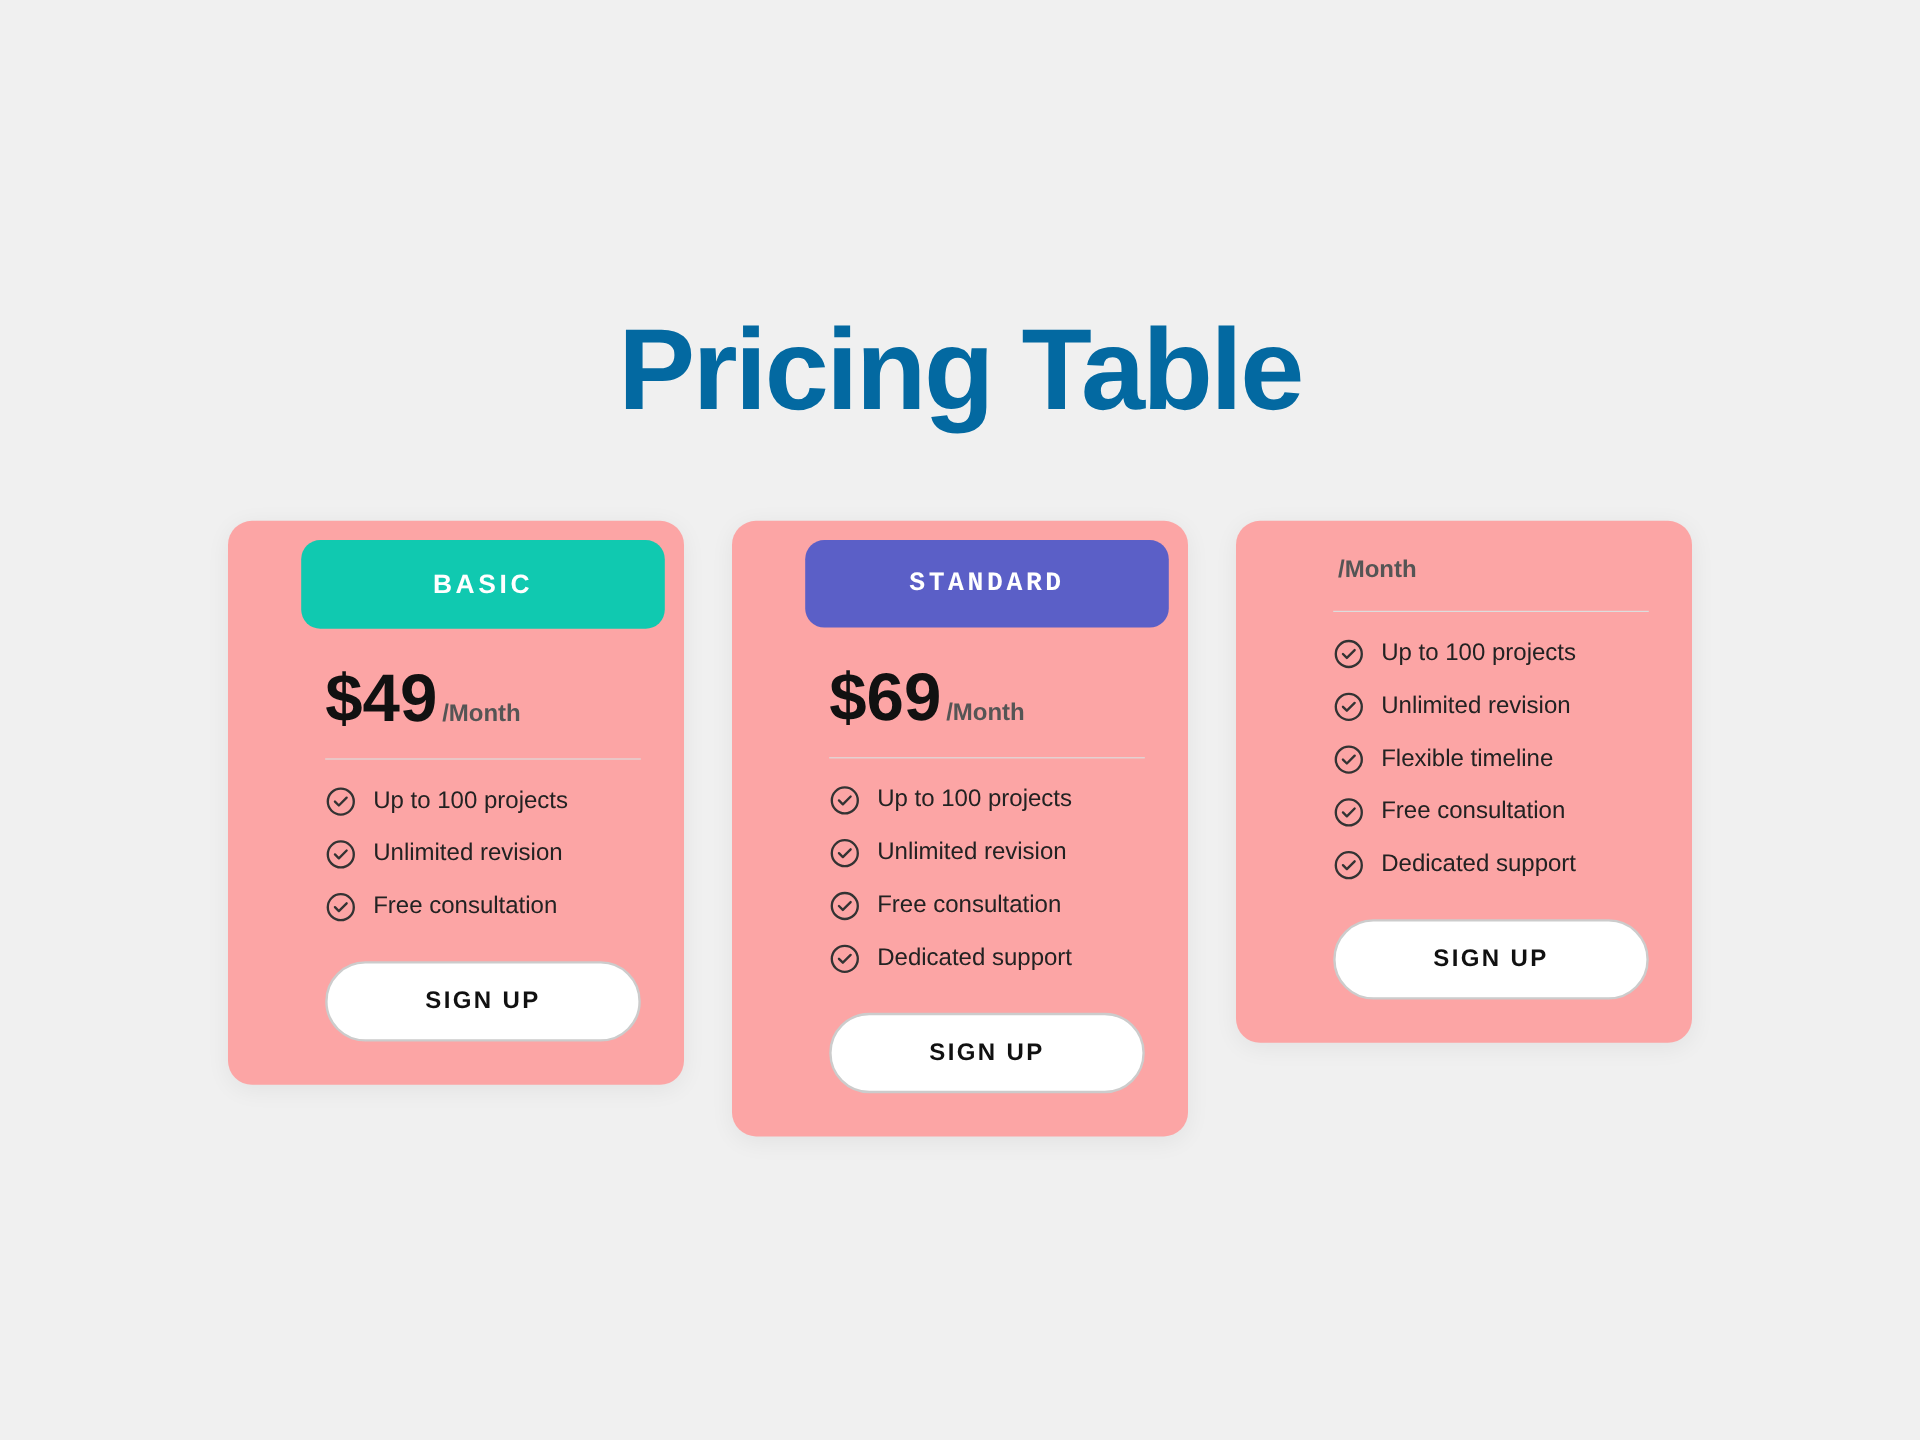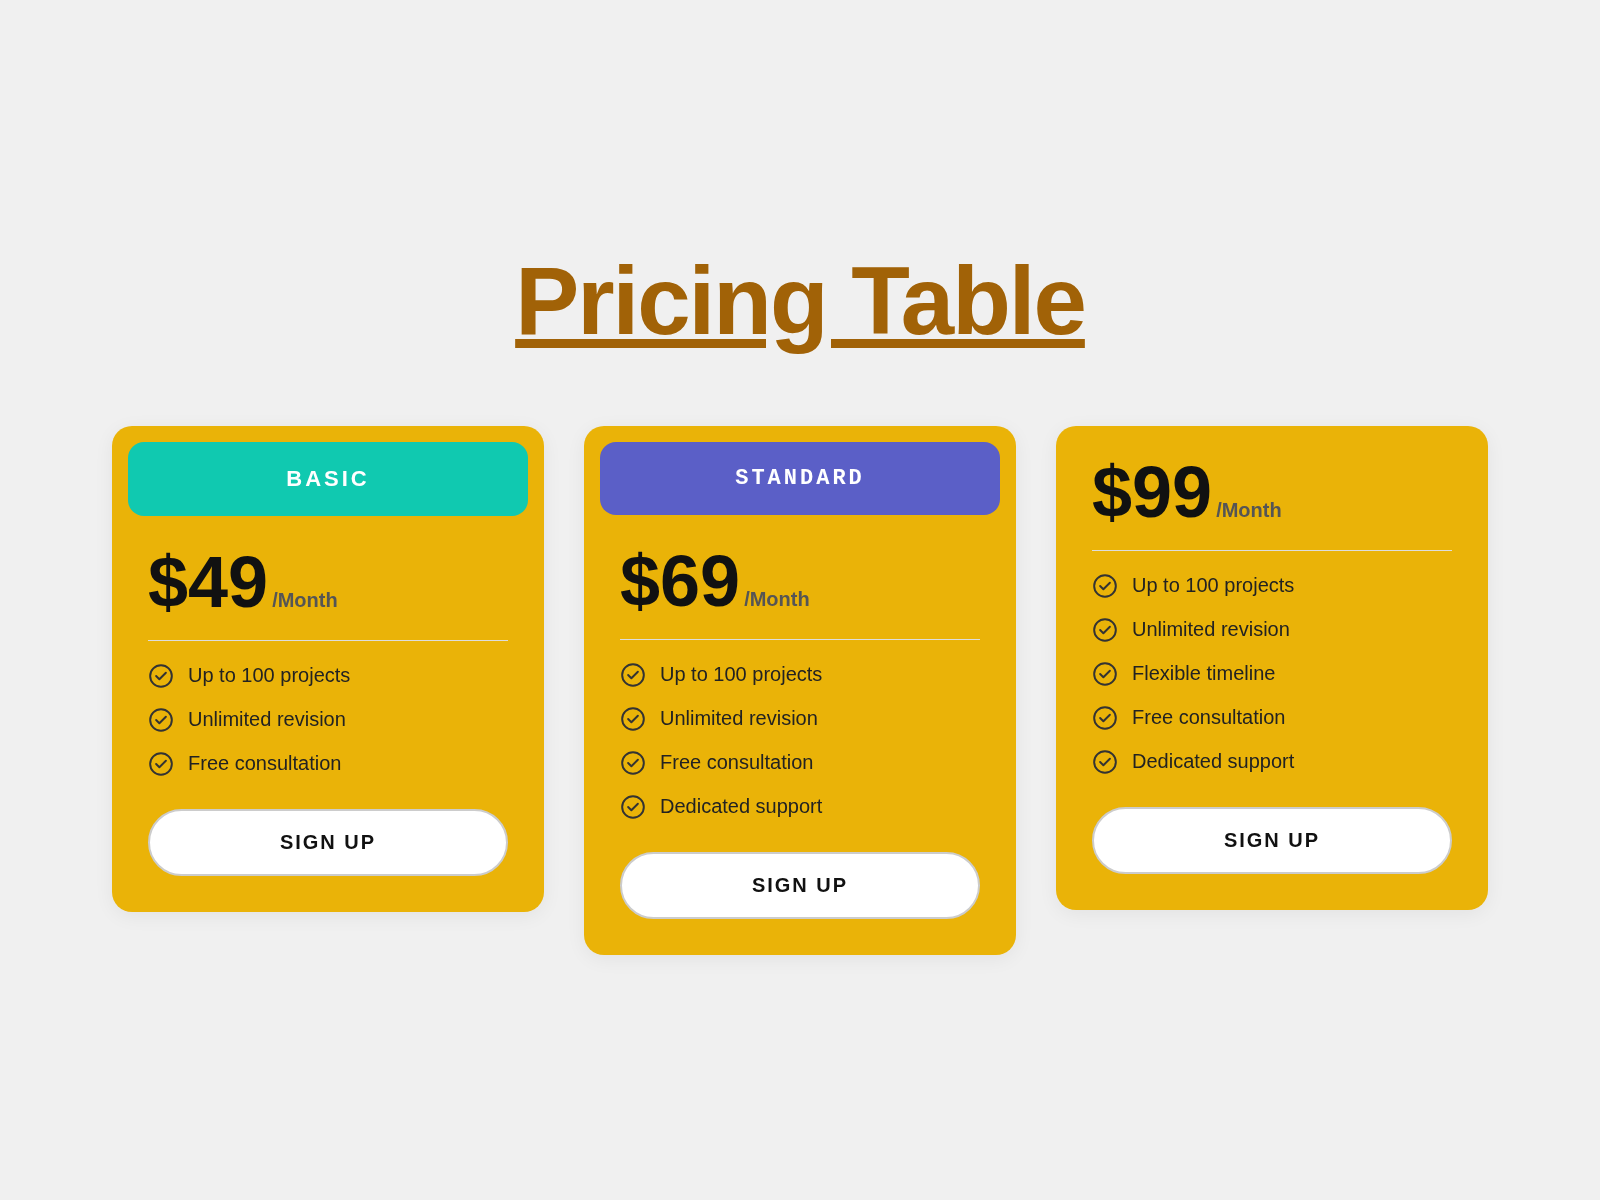--- a/index.html
+++ b/index.html
@@ -11,39 +11,39 @@
       width: 1600px;
       display: flex;
       flex-direction: column;
       align-items: center;
       justify-content: center;
     }
 
     .page-title {
       font-size: 96px;
       font-weight: 900;
-      color: #a16207;
+      color: #0369a1;
       margin-bottom: 70px;
       letter-spacing: -2px;
-      text-decoration: underline;
     }
 
     .cards-container {
       display: flex;
       gap: 40px;
       align-items: flex-start;
       justify-content: center;
     }
 
     .card {
-      background: #eab308;
+      background: #fca5a5;
       border-radius: 20px;
-      width: 432px;
+      width: 380px;
       overflow: hidden;
       box-shadow: 0 4px 20px rgba(0,0,0,0.06);
+      padding-left: 45px;
     }
 
     .card-header {
       padding: 24px 0;
       text-align: center;
       border-radius: 16px;
       margin: 16px 16px 0 16px;
     }
 
     .card-header.basic  { background: #10c9b0; }
@@ -62,21 +62,21 @@
       padding: 30px 36px 36px;
     }
 
     .price-row {
       display: flex;
       align-items: baseline;
       margin-bottom: 22px;
     }
 
     .price-amount {
-      font-size: 72px;
+      font-size: 56px;
       font-weight: 800;
       color: #111;
       line-height: 1;
     }
 
     .price-period {
       font-size: 20px;
       font-weight: 700;
       color: #555;
       margin-left: 4px;
@@ -203,21 +203,20 @@
             </svg>
             <span>Dedicated support</span>
           </li>
         </ul>
         <button class="signup-btn">SIGN UP</button>
       </div>
     </div>
     <div class="card">
       <div class="card-body">
         <div class="price-row">
-          <span class="price-amount">$99</span>
           <span class="price-period">/Month</span>
         </div>
         <hr class="divider">
         <ul class="features-list">
           <li class="feature-item">
             <svg class="check-icon" viewBox="0 0 24 24" fill="none" stroke="#333" stroke-width="1.8" stroke-linecap="round" stroke-linejoin="round">
               <circle cx="12" cy="12" r="10"></circle>
               <polyline points="7.5 12 10.5 15 16.5 9"></polyline>
             </svg>
             <span>Up to 100 projects</span>

